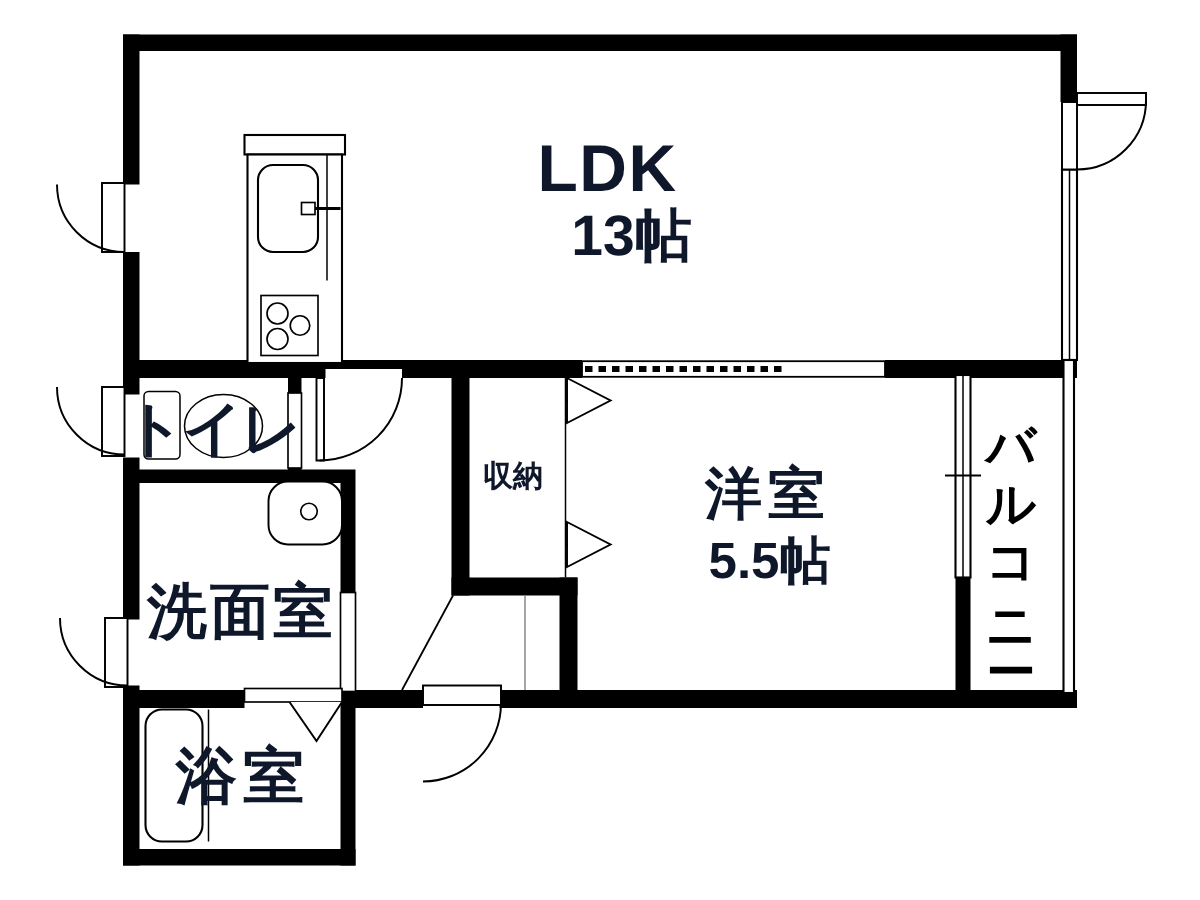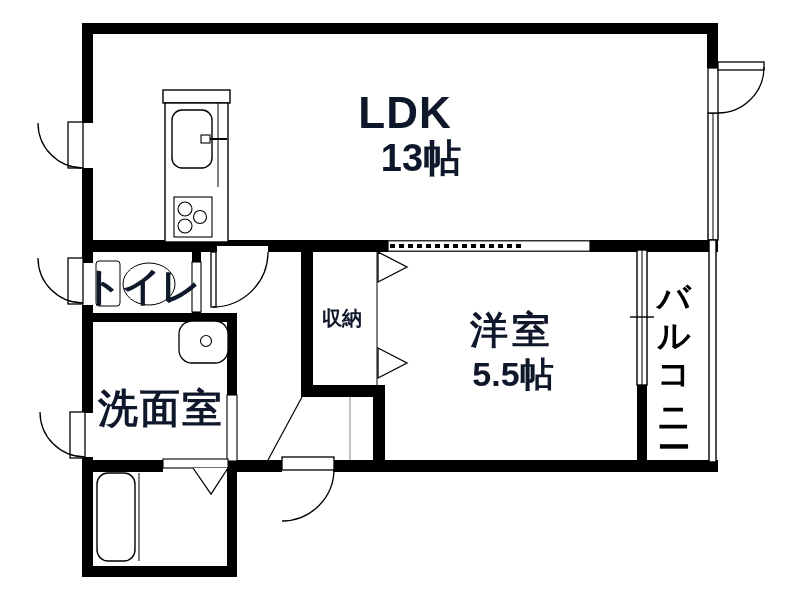--- a/index.html
+++ b/index.html
@@ -171,17 +171,18 @@
       <rect x="97" y="473" width="38" height="88" rx="11"></rect>
       <line x1="139" y1="473" x2="139" y2="561" stroke-width="1"></line>
     </g>
   </svg>
 
   <div class="label lbl-ldk" style="left:405px;top:113px;">LDK</div>
   <div class="label lbl-ldk-size" style="left:405px;top:158px;margin-left:16px;">13帖</div>
   <div class="label lbl-toilet" style="left:141px;top:286px;">トイレ</div>
   <div class="label lbl-storage" style="left:342px;top:318px;">収納</div>
   <div class="label lbl-washroom" style="left:161px;top:388px;margin-top:20px;">洗面室</div>
+  <div class="label lbl-bathroom" style="left:162px;top:518px;">浴室</div>
   <div class="label lbl-western" style="left:512px;top:330px;">洋室</div>
   <div class="label lbl-western-size" style="left:513px;top:374px;">5.5帖</div>
   <div class="lbl-balcony" style="left:658px;top:260px;">バルコニー</div>
 
 </div>
 
 </body></html>

